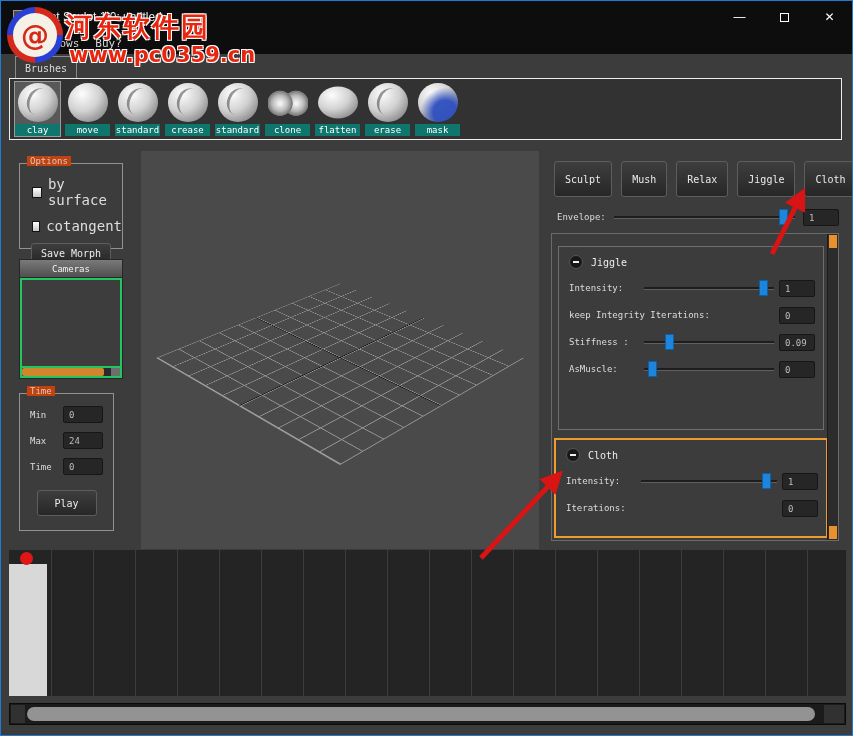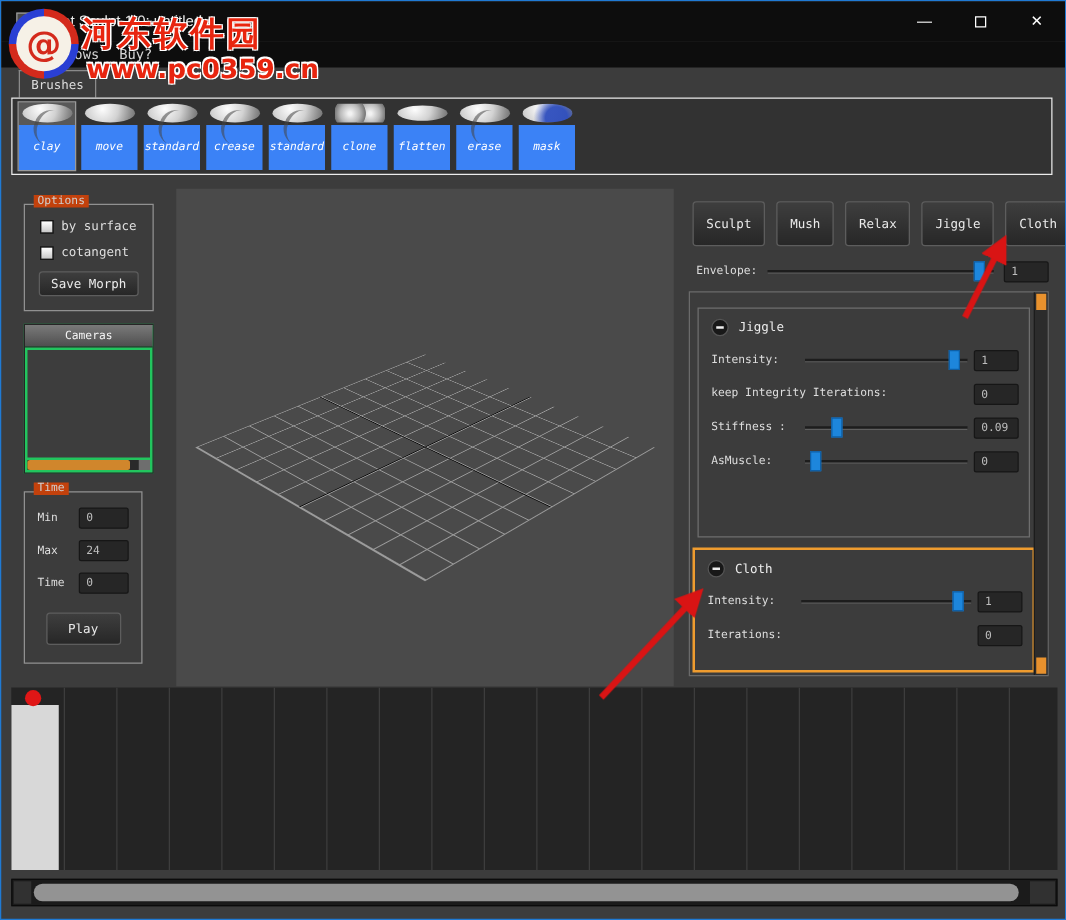--- a/index.html
+++ b/index.html
@@ -36,32 +36,32 @@
   .sphere.streak::after { content:""; position:absolute; left:9px; top:5px; width:22px; height:28px;
             border-left:3px solid rgba(70,70,70,.55); border-radius:50%; transform:rotate(20deg); }
   .sphere.flatten { transform:scaleY(.82); }
   .sphere.clone { background:
             radial-gradient(circle 13px at 30% 52%, #f2f2f2 10%, #b9b9b9 60%, #777 95%, transparent 100%),
             radial-gradient(circle 13px at 70% 52%, #f2f2f2 10%, #b9b9b9 60%, #777 95%, transparent 100%);
             border-radius:0; }
   .sphere.mask { background:
             radial-gradient(circle at 68% 75%, rgba(46,78,190,.95) 0 30%, rgba(46,78,190,0) 62%),
             radial-gradient(circle at 35% 28%, #fdfdfd, #d2d2d2 45%, #8e8e8e 80%, #6d6d6d); }
-  .brush-label { margin-top:2px; font-size:9px; color:#fff; background:#3b82f6;
-                 width:100%; text-align:center; padding:13px 0;font-style:italic; }
+  .brush-label { margin-top:2px; font-size:9px; color:#fff; background:#0f766e;
+                 width:100%; text-align:center; padding:1px 0; }
 
   
   .groupbox { position:absolute; border:1px solid #919191; }
   .gb-title { position:absolute; top:-8px; left:7px; background:#c2410c; padding:0 3px;
               font-size:9px; color:#cfcfcf; }
   #options { left:18px; top:162px; width:104px; height:86px; }
   .check-row { display:flex; align-items:center; gap:6px; margin:12px 0 0 12px; }
   .check-row + .check-row { margin-top:10px; }
   .checkbox { width:11px; height:11px; background:linear-gradient(#ffffff,#c6c6c6); border:1px solid #141414; }
-  .check-label { font-size:10px; color:#dedede; }
+  .check-label { font-size:14px; color:#dedede; }
   .btn { background:linear-gradient(#3e3e3e,#272727); border:1px solid #5d5d5d; border-radius:3px;
          color:#eaeaea; font-size:10px; font-family:inherit; display:flex; align-items:center;
          justify-content:center; cursor:default; }
   #save-morph { width:80px; height:20px; margin:9px auto 0; }
 
   #cameras { position:absolute; left:18px; top:258px; width:104px; height:120px;
              border:1px solid #262626; background:#22c55e; }
   .cam-header { height:18px; background:linear-gradient(#7a7a7a,#4f4f4f); border-bottom:1px solid #2a2a2a;
                 color:#f4f4f4; font-size:9px; display:flex; align-items:center; justify-content:center; }
   .cam-body { position:absolute; left:2px; right:2px; top:20px; bottom:12px; background:#3d3d3d; }

